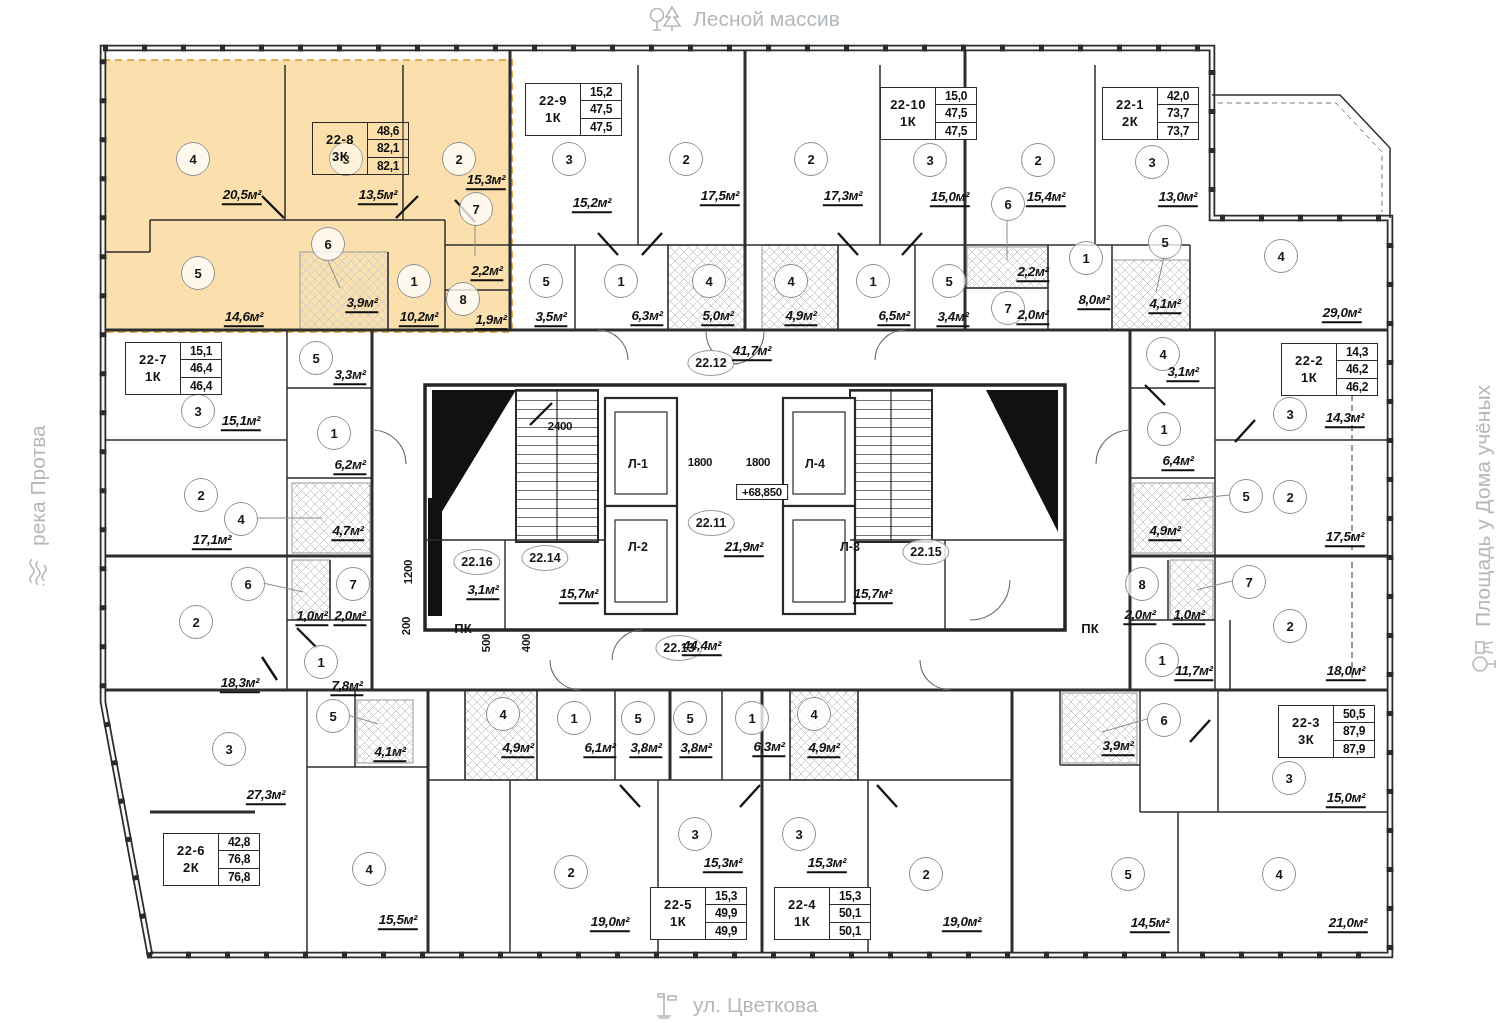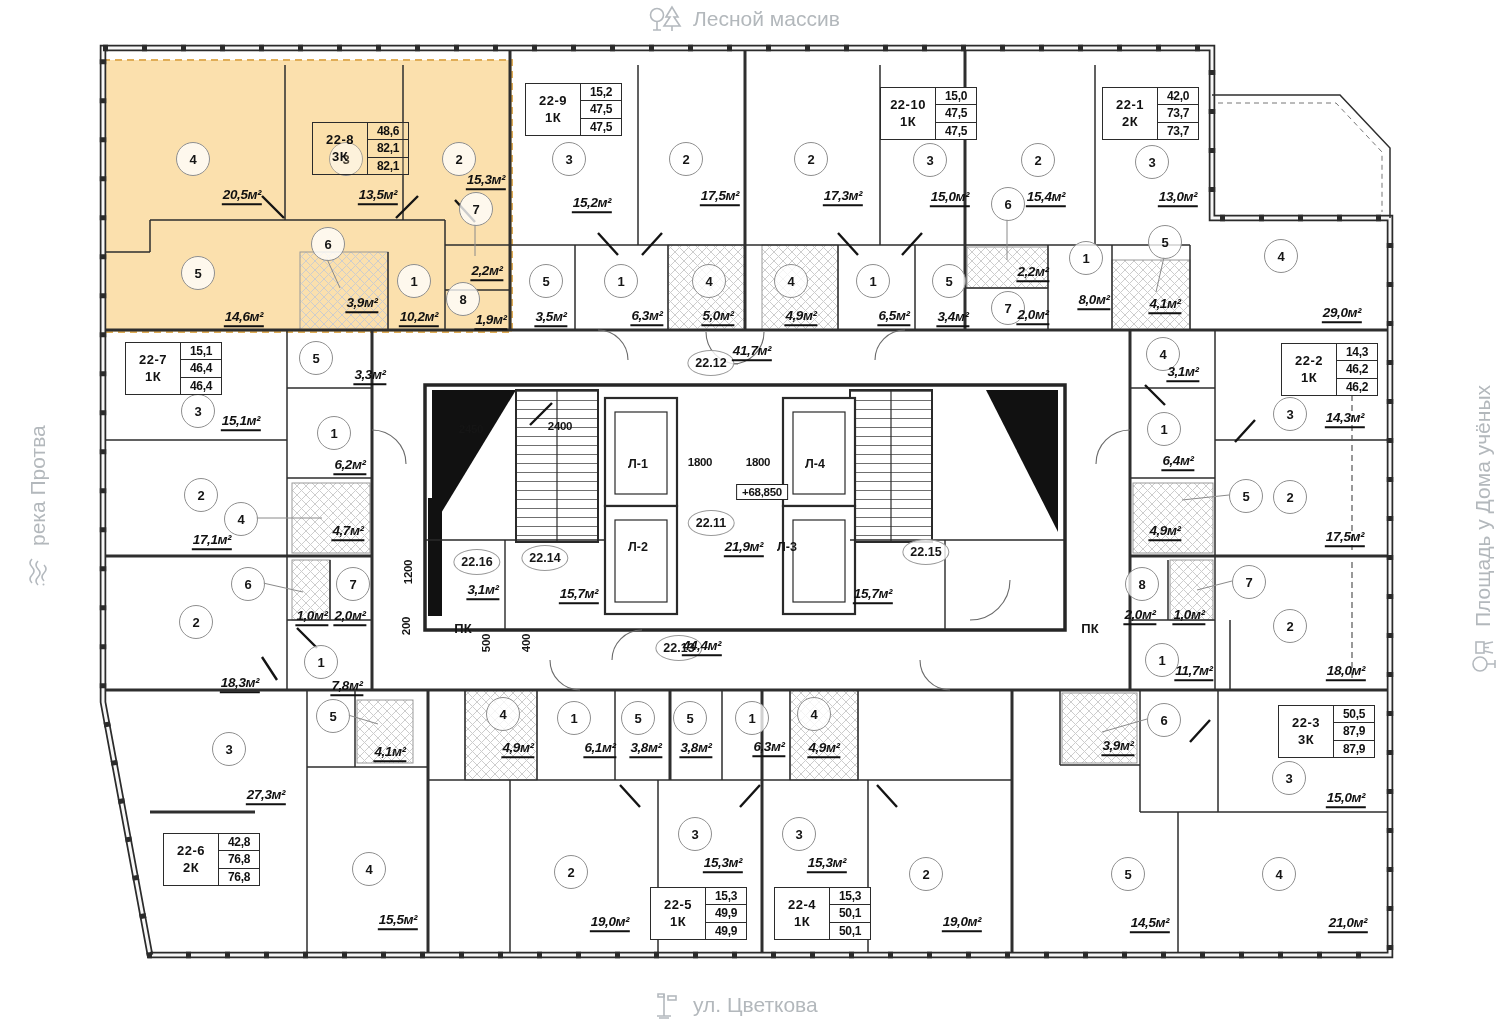--- a/index.html
+++ b/index.html
@@ -213,21 +213,21 @@
       <div class="area-lbl" style="left: 1094px; top: 301px;">8,0м²</div>
       <div class="room-num" style="left: 1164px; top: 241px;">5</div>
       <div class="area-lbl" style="left: 1165px; top: 305px;">4,1м²</div>
       <div class="room-num" style="left: 1007px; top: 307px;">7</div>
       <div class="area-lbl" style="left: 1033px; top: 316px;">2,0м²</div>
       <div class="room-num" style="left: 1280px; top: 255px;">4</div>
       <div class="area-lbl" style="left: 1342px; top: 314px;">29,0м²</div>
       <div class="room-num" style="left: 197px; top: 410px;">3</div>
       <div class="area-lbl" style="left: 241px; top: 422px;">15,1м²</div>
       <div class="room-num" style="left: 315px; top: 357px;">5</div>
-      <div class="area-lbl" style="left: 350px; top: 376px; margin-left: 20px;">3,3м²</div>
+      <div class="area-lbl" style="left: 350px; top: 376px;">3,3м²</div>
       <div class="room-num" style="left: 333px; top: 432px;">1</div>
       <div class="area-lbl" style="left: 350px; top: 466px;">6,2м²</div>
       <div class="room-num" style="left: 200px; top: 494px;">2</div>
       <div class="area-lbl" style="left: 212px; top: 541px;">17,1м²</div>
       <div class="room-num" style="left: 240px; top: 518px;">4</div>
       <div class="area-lbl" style="left: 348px; top: 532px;">4,7м²</div>
       <div class="room-num" style="left: 195px; top: 621px;">2</div>
       <div class="area-lbl" style="left: 240px; top: 684px;">18,3м²</div>
       <div class="room-num" style="left: 247px; top: 583px;">6</div>
       <div class="area-lbl" style="left: 312px; top: 617px;">1,0м²</div>
@@ -295,21 +295,21 @@
       <div class="area-lbl" style="left: 702px; top: 647px;">44,4м²</div>
       <div class="core-lbl circ" style="left: 545px; top: 558px;">22.14</div>
       <div class="area-lbl" style="left: 579px; top: 595px;">15,7м²</div>
       <div class="core-lbl circ" style="left: 882px; top: 552px; margin-left: 44px;">22.15</div>
       <div class="area-lbl" style="left: 873px; top: 595px;">15,7м²</div>
       <div class="core-lbl circ" style="left: 477px; top: 562px;">22.16</div>
       <div class="area-lbl" style="left: 483px; top: 591px;">3,1м²</div>
       <div class="core-lbl" style="left: 638px; top: 464px;">Л-1</div>
       <div class="core-lbl" style="left: 638px; top: 547px;">Л-2</div>
       <div class="core-lbl" style="left: 815px; top: 464px;">Л-4</div>
-      <div class="core-lbl" style="left: 787px; top: 547px; text-align: right;">Л-3</div>
+      <div class="core-lbl" style="left: 850px; top: 547px; text-align: right;">Л-3</div>
       <div class="core-lbl small" style="left: 463px; top: 628px;">ПК</div>
       <div class="core-lbl small" style="left: 1090px; top: 628px;">ПК</div>
       <div class="dim" style="left: 471px; top: 429px;">2450</div>
       <div class="dim" style="left: 560px; top: 426px;">2400</div>
       <div class="dim" style="left: 700px; top: 462px;">1800</div>
       <div class="dim" style="left: 758px; top: 462px;">1800</div>
       <div class="dim boxed" style="left: 730px; top: 492px; margin-left: 32px;">+68,850</div>
       <div class="dim rot" style="left: 408px; top: 572px;">1200</div>
       <div class="dim rot" style="left: 406px; top: 626px;">200</div>
       <div class="dim rot" style="left: 486px; top: 643px;">500</div>

